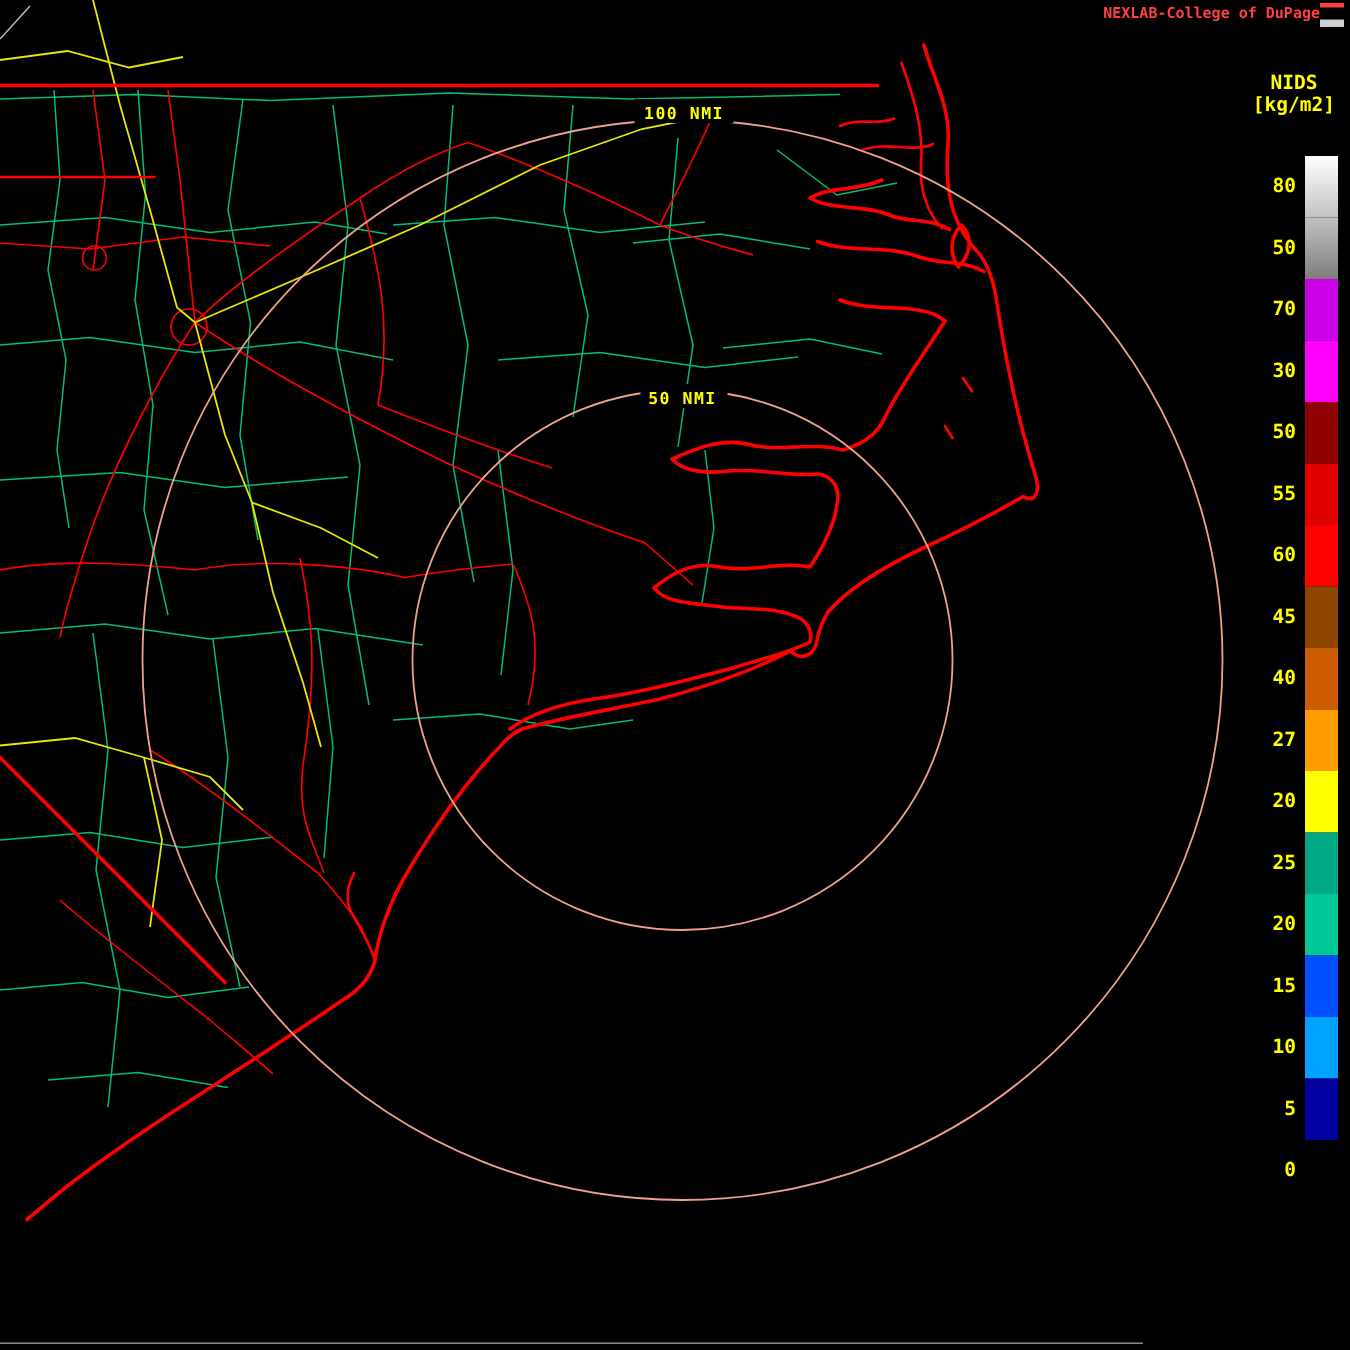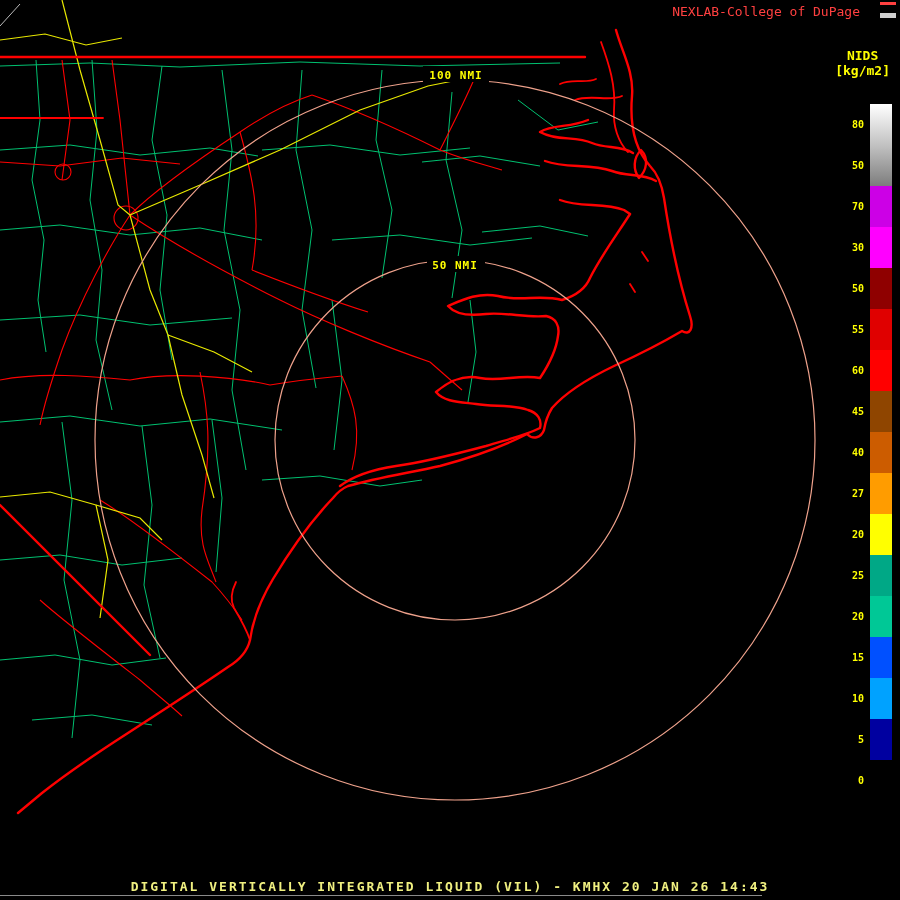--- a/index.html
+++ b/index.html
@@ -9,29 +9,29 @@
   svg path,svg circle{fill:none;}
   .thickred{stroke:var(--map-red,#f00);stroke-width:2.4;stroke-linecap:round;stroke-linejoin:round;}
   .medred{stroke:var(--map-red,#f00);stroke-width:1.8;stroke-linecap:round;}
   .thinred{stroke:var(--map-red,#f00);stroke-width:1.1;}
   .green{stroke:var(--map-green,#0c7);stroke-width:1;}
   .yellow{stroke:var(--map-yellow,#ee0);stroke-width:1.2;}
   .ring{stroke:var(--ring-salmon,#efa28c);stroke-width:1.2;}
   .gray{stroke:#bbb;stroke-width:1;}
   .knock{fill:#000;stroke:none;}
   .ringlabel{fill:var(--label-yellow,#ff0);font:bold 11px "DejaVu Sans Mono",monospace;letter-spacing:1px;}
-  .hdr{position:absolute;top:4px;right:40px;color:var(--header-red,#f44);
-       font-size:13px;font-weight:normal;white-space:nowrap;}
+  .hdr{position:absolute;top:4px;right:20px;color:var(--header-red,#f44);
+       font-size:10px;font-weight:bold;white-space:nowrap;}
   .logo{position:absolute;top:2px;right:4px;width:16px;height:16px;}
   .cb-title{position:absolute;top:48px;right:10px;text-align:center;
             color:var(--label-yellow,#ff0);font-size:13px;line-height:15px;font-weight:bold;}
   #colorbar{position:absolute;top:104px;right:8px;}
   .cb-row{display:flex;align-items:center;height:41px;}
   .cb-label{width:30px;text-align:right;margin-right:6px;color:var(--label-yellow,#ff0);
-            font-size:10px;font-weight:bold;}
+            font-size:13px;font-weight:bold;}
   .cb-swatch{width:22px;height:41px;}
   .footer{position:absolute;left:0;right:0;bottom:6px;text-align:center;
           color:var(--footer-text,#f0f080);font-size:13px;font-weight:bold;
           letter-spacing:2px;white-space:nowrap;}
   .footer-line{position:absolute;left:0;bottom:4px;width:762px;height:1px;
                background:var(--footer-line,#8a8a8a);}
 </style>
 </head>
 <body>
 
@@ -219,15 +219,14 @@
         <div class="cb-label">5</div>
         <div class="cb-swatch" style="background: rgb(0, 0, 160);"></div>
       </div>
       <div class="cb-row">
         <div class="cb-label">0</div>
         <div class="cb-swatch" style="background: rgb(0, 0, 0);"></div>
       </div>
     </div>
 
   <div class="footer-line"></div>
-  <div class="footer">DIGITAL VERTICALLY INTEGRATED LIQUID (VIL) - KMHX 20 JAN 26 14:43</div>
 
 </div>
 
 </body></html>

